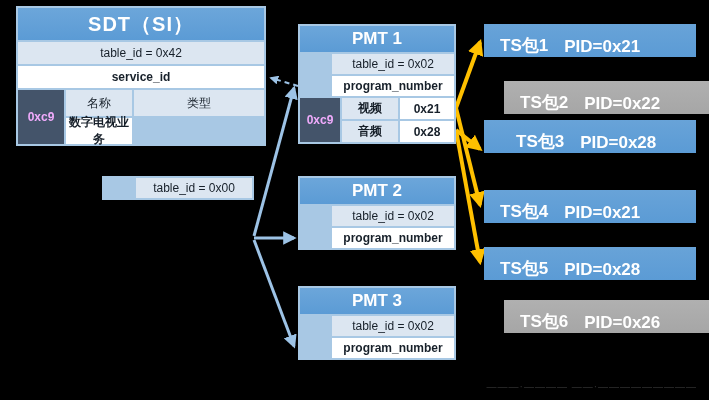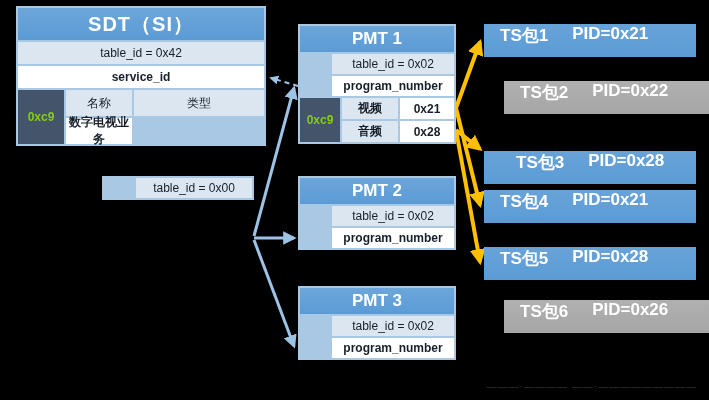--- a/index.html
+++ b/index.html
@@ -30,44 +30,44 @@
   }
   .hdr.big{height:32px;font-size:20px;letter-spacing:1px;}
   .hdr.mid{height:26px;font-size:17px;}
   .cell{
     font-size:12px;color:#17202a;text-align:center;
     display:flex;align-items:center;justify-content:center;
     background:#fff;
   }
   .cell.light{background:var(--row-light);}
   .cell.white{background:#ffffff;}
-  .cell.dark{background:var(--dark-cell);color:#84cc16;}
+  .cell.dark{background:var(--dark-cell);color:#f0abfc;}
   .cell.bold{font-weight:bold;}
   .row22{height:22px;}
   .row20{height:20px;margin-left:32px;}
   .subgrid{display:grid;gap:2px;background:var(--line);}
   .sdt-grid{grid-template-columns:46px 66px 1fr;grid-auto-rows:26px;}
   .pmt-grid{grid-template-columns:40px 56px 1fr;grid-auto-rows:21px;}
   .pid-span{grid-row:1/3;}
 
   .sdt{left:16px;top:6px;width:250px;}
   .pat{left:102px;top:176px;width:152px;}
   .pmt1{left:298px;top:24px;width:158px;}
   .pmt2{left:298px;top:176px;width:158px;justify-content:space-between;}
   .pmt3{left:298px;top:286px;width:158px;}
 
   
   .ts-bar{
     position:absolute;left:484px;width:212px;height:33px;
-    display:flex;align-items:flex-start;gap:24px;padding-left:16px;box-sizing:border-box;
+    display:flex;align-items:flex-end;gap:16px;padding-left:16px;box-sizing:border-box;
     color:#fff;font-size:17px;font-weight:bold;
   }
   .ts-bar.blue{background:linear-gradient(#68a3d8,var(--ts-blue));}
   .ts-bar.gray{background:linear-gradient(#b0b0b0,var(--ts-gray));margin-left:20px;}
-  .ts1{top:24px;} .ts2{top:81px;} .ts3{top:151px;padding-left:32px;}
+  .ts1{top:24px;} .ts2{top:81px;} .ts3{top:120px;padding-left:32px;}
   .ts4{top:190px;} .ts5{top:247px;} .ts6{top:300px;}
 
   
   .connectors{position:absolute;left:0;top:0;width:709px;height:400px;pointer-events:none;}
 
   
   .watermark{
     position:absolute;right:12px;bottom:8px;width:230px;text-align:right;
     color:#6a6a6a;opacity:.45;font-size:10px;letter-spacing:1px;
     filter:blur(.6px);

